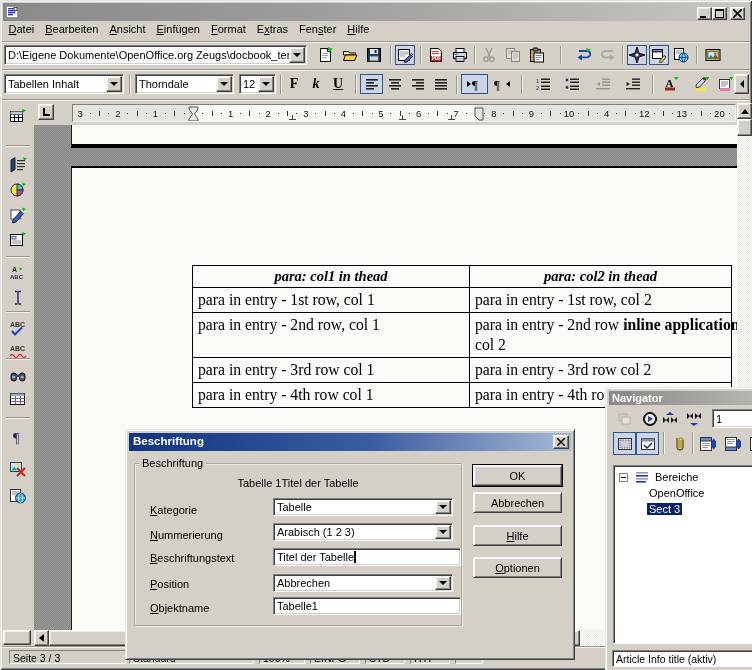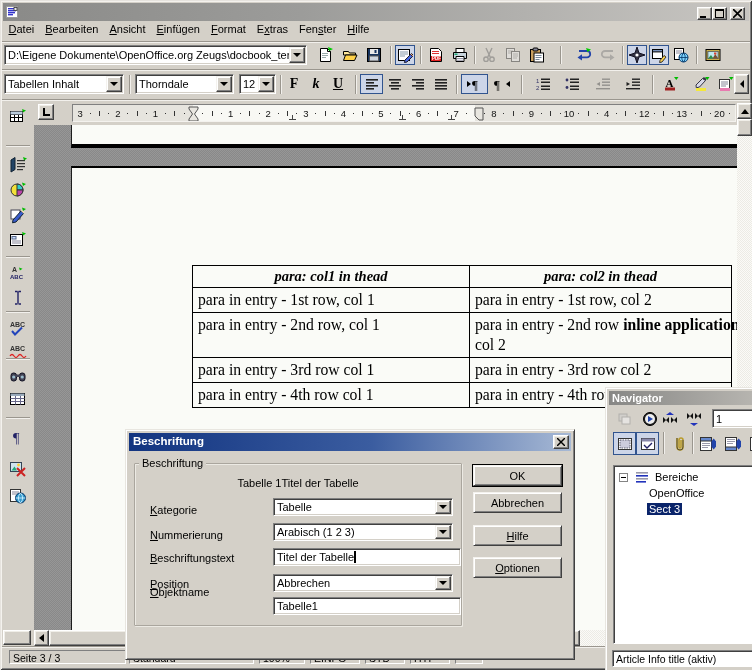--- a/index.html
+++ b/index.html
@@ -988,21 +988,21 @@
       <div class="field" style="left: 147px; top: 118px; width: 188px; height: 18px;">
         <span class="val">Titel der Tabelle<span class="caret"></span></span>
       </div>
       <span class="dlglabel" style="top: 148px;"><u>P</u>osition</span>
       <div class="field" style="left: 147px; top: 144px; width: 180px; height: 18px;">
         <span class="val">Abbrechen</span>
         <span class="ddbtn">
           <span class="arrow-down"></span>
         </span>
       </div>
-      <span class="dlglabel" style="top: 156px;"><u>O</u>bjektname</span>
+      <span class="dlglabel" style="top: 172px;"><u>O</u>bjektname</span>
       <div class="field" style="left: 147px; top: 166.5px; width: 188px; height: 18px;">
         <span class="val">Tabelle1</span>
       </div>
       <span class="dlgbtn default" style="top: 35px;">OK</span>
       <span class="dlgbtn" style="top: 62px;">Abbrechen</span>
       <span class="dlgbtn" style="top: 95px;"><u>H</u>ilfe</span>
       <span class="dlgbtn" style="top: 127px;"><u>O</u>ptionen</span>
     </div>
 
 </div>

